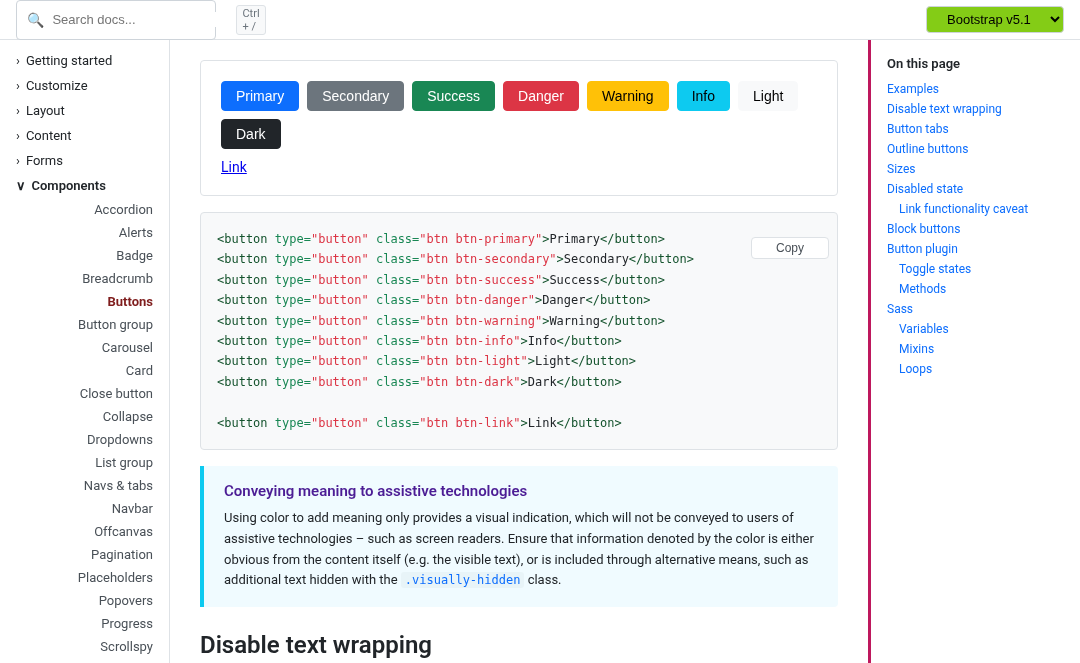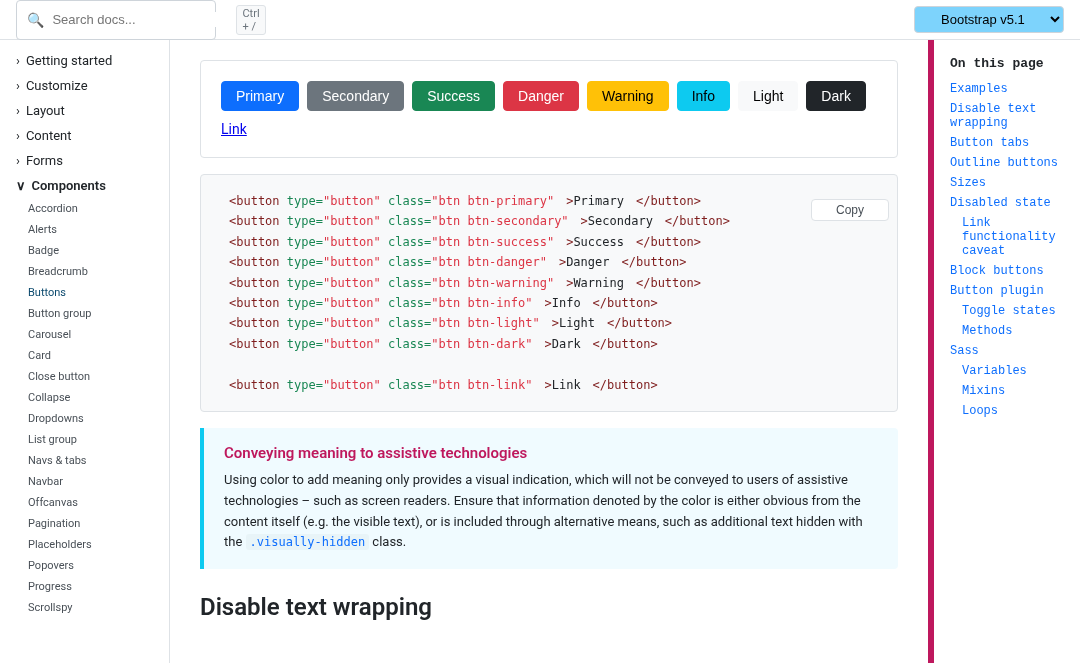--- a/index.html
+++ b/index.html
@@ -3,66 +3,66 @@
   <meta charset="utf-8">
   <style>
     * { box-sizing: border-box; margin: 0; padding: 0; }
     body { font-family: -apple-system, BlinkMacSystemFont, "Segoe UI", Roboto, sans-serif; font-size: 14px; color: #212529; background: #fff; display: flex; flex-direction: column; height: 663px; overflow: hidden; }
 
     
     .topbar { display: flex; align-items: center; justify-content: space-between; padding: 6px 16px; border-bottom: 1px solid #dee2e6; background: #fff; height: 40px; flex-shrink: 0; }
     .search-box { display: flex; align-items: center; border: 1px solid #ced4da; border-radius: 4px; padding: 4px 10px; width: 200px; background: #fff; gap: 8px; }
     .search-box input { border: none; outline: none; font-size: 13px; flex: 1; color: #6c757d; }
     .search-shortcut { font-size: 11px; color: #6c757d; background: #f8f9fa; border: 1px solid #dee2e6; border-radius: 3px; padding: 1px 5px; }
-    .version-select { border: 1px solid #ced4da; border-radius: 4px; padding: 4px 22px; font-size: 13px; cursor: pointer; background: #7dd3fc; }
+    .version-select { border: 1px solid #ced4da; border-radius: 4px; padding: 4px 16px; font-size: 13px; cursor: pointer; background: #84cc16; }
 
     
     .main-layout { display: flex; flex: 1; overflow: hidden; }
 
     
     .sidebar { width: 170px; border-right: 1px solid #dee2e6; overflow-y: auto; padding: 8px 0; flex-shrink: 0; background: #fff; }
     .sidebar-section { padding: 5px 16px; font-size: 13px; color: #212529; cursor: pointer; display: flex; align-items: center; gap: 6px; }
     .sidebar-section.open { font-weight: 600; }
     .sidebar-children { padding-left: 0; }
-    .sidebar-child { padding: 4px 16px 4px 28px; font-size: 11px; color: #495057; cursor: pointer; }
-    .sidebar-child.active { font-weight: 400; color: #0c4a6e; }
+    .sidebar-child { padding: 4px 16px 4px 8px; font-size: 13px; color: #495057; cursor: pointer; text-align: right; }
+    .sidebar-child.active { font-weight: 700; color: #7f1d1d; }
 
     
     .content { flex: 1; overflow-y: auto; padding: 20px 30px; }
 
     
-    .right-sidebar { width: 152px; border-left: 6px solid #be185d; overflow-y: auto; padding: 16px; flex-shrink: 0; font-family: Liberation Mono, monospace; }
+    .right-sidebar { width: 212px; border-left: 3px solid #be185d; overflow-y: auto; padding: 16px; flex-shrink: 0; }
     .right-sidebar h6 { font-size: 13px; font-weight: 600; margin-bottom: 10px; color: #212529; }
     .right-sidebar a { display: block; font-size: 12px; color: #0d6efd; text-decoration: none; margin-bottom: 4px; padding: 1px 0; }
     .right-sidebar .sub-link { padding-left: 12px; }
 
     
     .demo-box { border: 1px solid #dee2e6; border-radius: 4px; padding: 20px; margin-bottom: 16px; }
     .btn-row { display: flex; flex-wrap: wrap; gap: 8px; align-items: center; margin-bottom: 10px; }
     .btn { padding: 6px 14px; border-radius: 4px; border: 1px solid transparent; font-size: 14px; cursor: pointer; font-weight: 400; }
     .btn-primary { background: #0d6efd; border-color: #0d6efd; color: #fff; }
     .btn-secondary { background: #6c757d; border-color: #6c757d; color: #fff; }
     .btn-success { background: #198754; border-color: #198754; color: #fff; }
     .btn-danger { background: #dc3545; border-color: #dc3545; color: #fff; }
     .btn-warning { background: #ffc107; border-color: #ffc107; color: #000; }
     .btn-info { background: #0dcaf0; border-color: #0dcaf0; color: #000; }
     .btn-light { background: #f8f9fa; border-color: #f8f9fa; color: #000; }
     .btn-dark { background: #212529; border-color: #212529; color: #fff; }
 
     
     .code-block { background: #f8f9fa; border: 1px solid #dee2e6; border-radius: 4px; padding: 16px; font-family: "SFMono-Regular", Consolas, monospace; font-size: 12px; line-height: 1.7; position: relative; margin-bottom: 16px; }
     .code-copy-btn { position: absolute; top: 24px; right: 8px; font-size: 12px; padding: 3px 24px; border: 1px solid #dee2e6; border-radius: 4px; background: #fff; cursor: pointer; color: #495057; }
-    .code-tag { color: #7f1d1d; margin-left: 12px; }
+    .code-tag { color: #14532d; }
     .code-attr { color: #198754; }
     .code-str { color: #dc3545; }
     .code-text { color: #212529; }
 
     
     .alert-info { border-left: 4px solid #0dcaf0; background: #f0fbff; padding: 16px 20px; border-radius: 0 4px 4px 0; margin-bottom: 24px; }
-    .alert-info h5 { font-size: 15px; font-weight: 600; margin-bottom: 8px; color: #be185d; }
+    .alert-info h5 { font-size: 15px; font-weight: 600; margin-bottom: 8px; color: #4c1d95; }
     .alert-info p { font-size: 13px; color: #212529; line-height: 1.6; }
     .alert-info code { background: #e8f4f8; padding: 1px 4px; border-radius: 3px; font-family: monospace; font-size: 12px; color: #0d6efd; }
 
     
     .section-title { font-size: 24px; font-weight: 600; margin-bottom: 12px; color: #212529; }
 
     
     .sidebar::-webkit-scrollbar { width: 4px; }
     .sidebar::-webkit-scrollbar-track { background: #f1f1f1; }
     .sidebar::-webkit-scrollbar-thumb { background: #c1c1c1; border-radius: 2px; }

